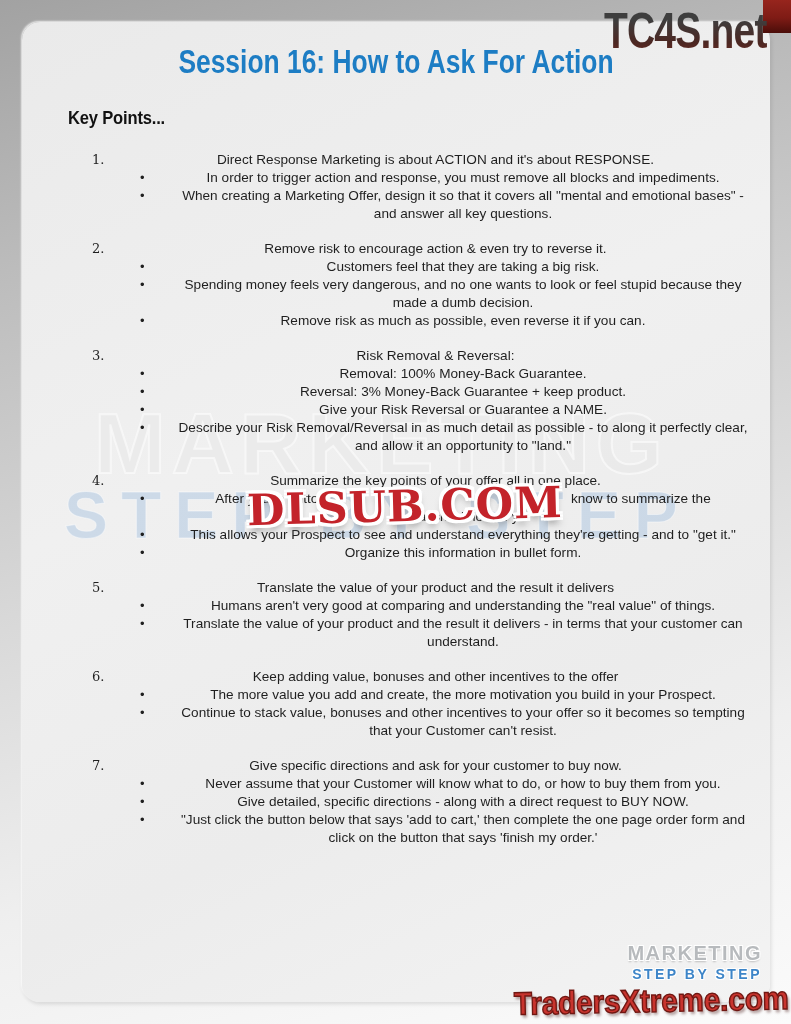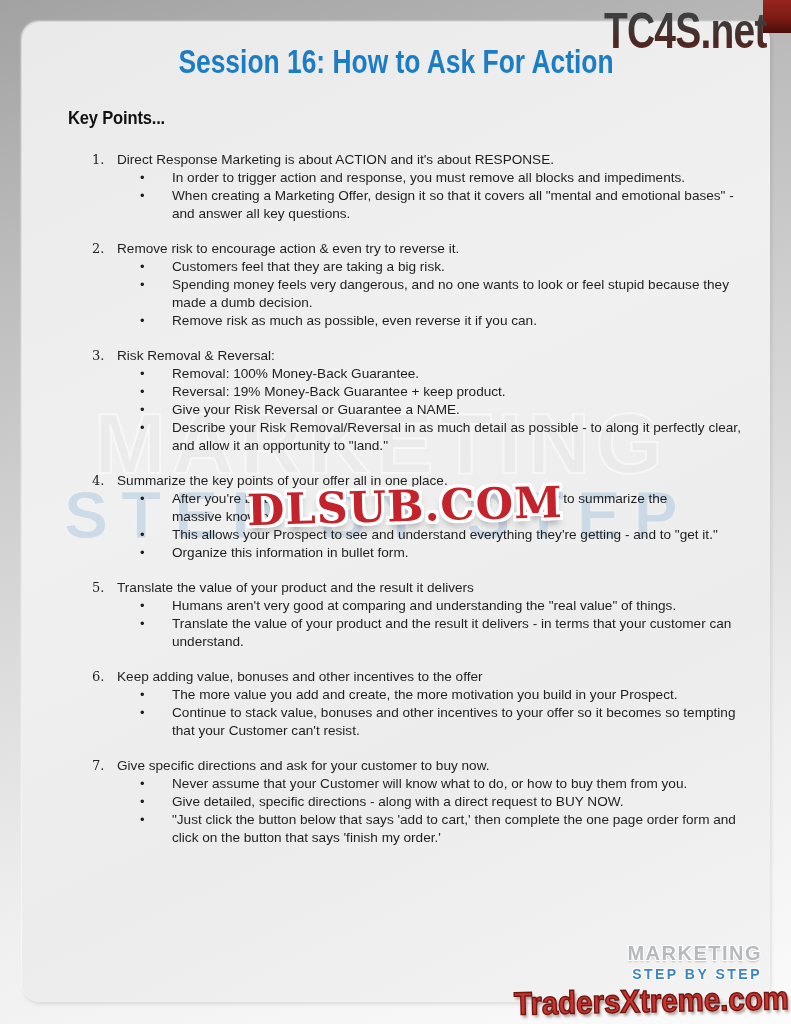--- a/index.html
+++ b/index.html
@@ -38,21 +38,21 @@
     margin:27px 0 0 46px; font-weight:bold; font-size:18px; color:#121212;
     transform:scaleX(0.92); transform-origin:left; letter-spacing:-0.2px;
   }
   .list { margin:22px 0 0 70px; width:662px; font-size:13.6px; line-height:18px; color:#1f1f1f; }
   .item { margin-bottom:17px; }
   .ihead { display:flex; }
   .num { flex:0 0 25px; font-family:"DejaVu Serif", serif; font-size:13px; }
   .bullets { margin-left:48px; }
   .b { display:flex; }
   .dot { flex:0 0 32px; font-size:13px; }
-  .btxt { flex:1; }
+  .btxt { flex:1;text-align:center; }
   .wm-gap { display:inline-block; width:245px; }
   
   .dlsub {
     position:absolute; left:225px; top:459px; z-index:5;
     transform:rotate(-1.5deg);
     font-family:"DejaVu Serif", serif; font-weight:bold; font-size:43px; letter-spacing:1px;
     color:#c3232a; white-space:nowrap;
     text-shadow:
       -3px -3px 0 #fff, 3px -3px 0 #fff, -3px 3px 0 #fff, 3px 3px 0 #fff,
       -3px 0 0 #fff, 3px 0 0 #fff, 0 -3px 0 #fff, 0 3px 0 #fff,
@@ -150,21 +150,21 @@
           <span class="num">3.</span>
           <div class="btxt">Risk Removal &amp; Reversal:</div>
         </div>
         <div class="bullets">
           <div class="b">
               <span class="dot">•</span>
               <div class="btxt">Removal: 100% Money-Back Guarantee.</div>
             </div>
           <div class="b">
               <span class="dot">•</span>
-              <div class="btxt">Reversal: 19% Money-Back Guarantee + keep product.</div>
+              <div class="btxt">Reversal: 3% Money-Back Guarantee + keep product.</div>
             </div>
           <div class="b">
               <span class="dot">•</span>
               <div class="btxt">Give your Risk Reversal or Guarantee a NAME.</div>
             </div>
           <div class="b">
               <span class="dot">•</span>
               <div class="btxt">Describe your Risk Removal/Reversal in as much detail as possible - to along it perfectly clear, and allow it an opportunity to "land."</div>
             </div>
         </div>

